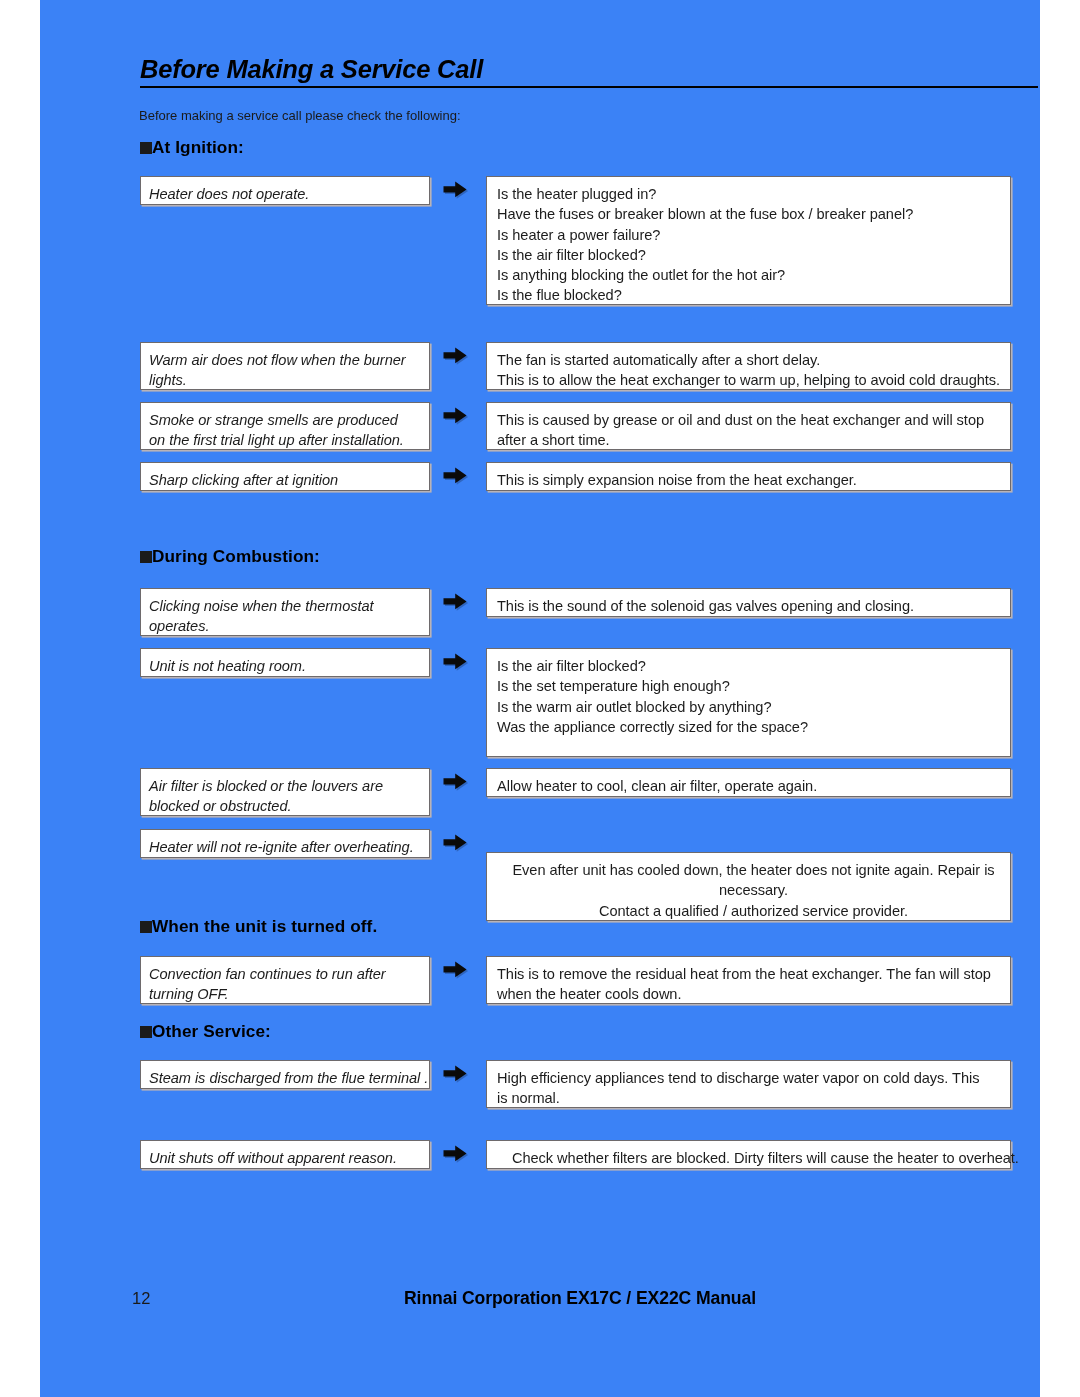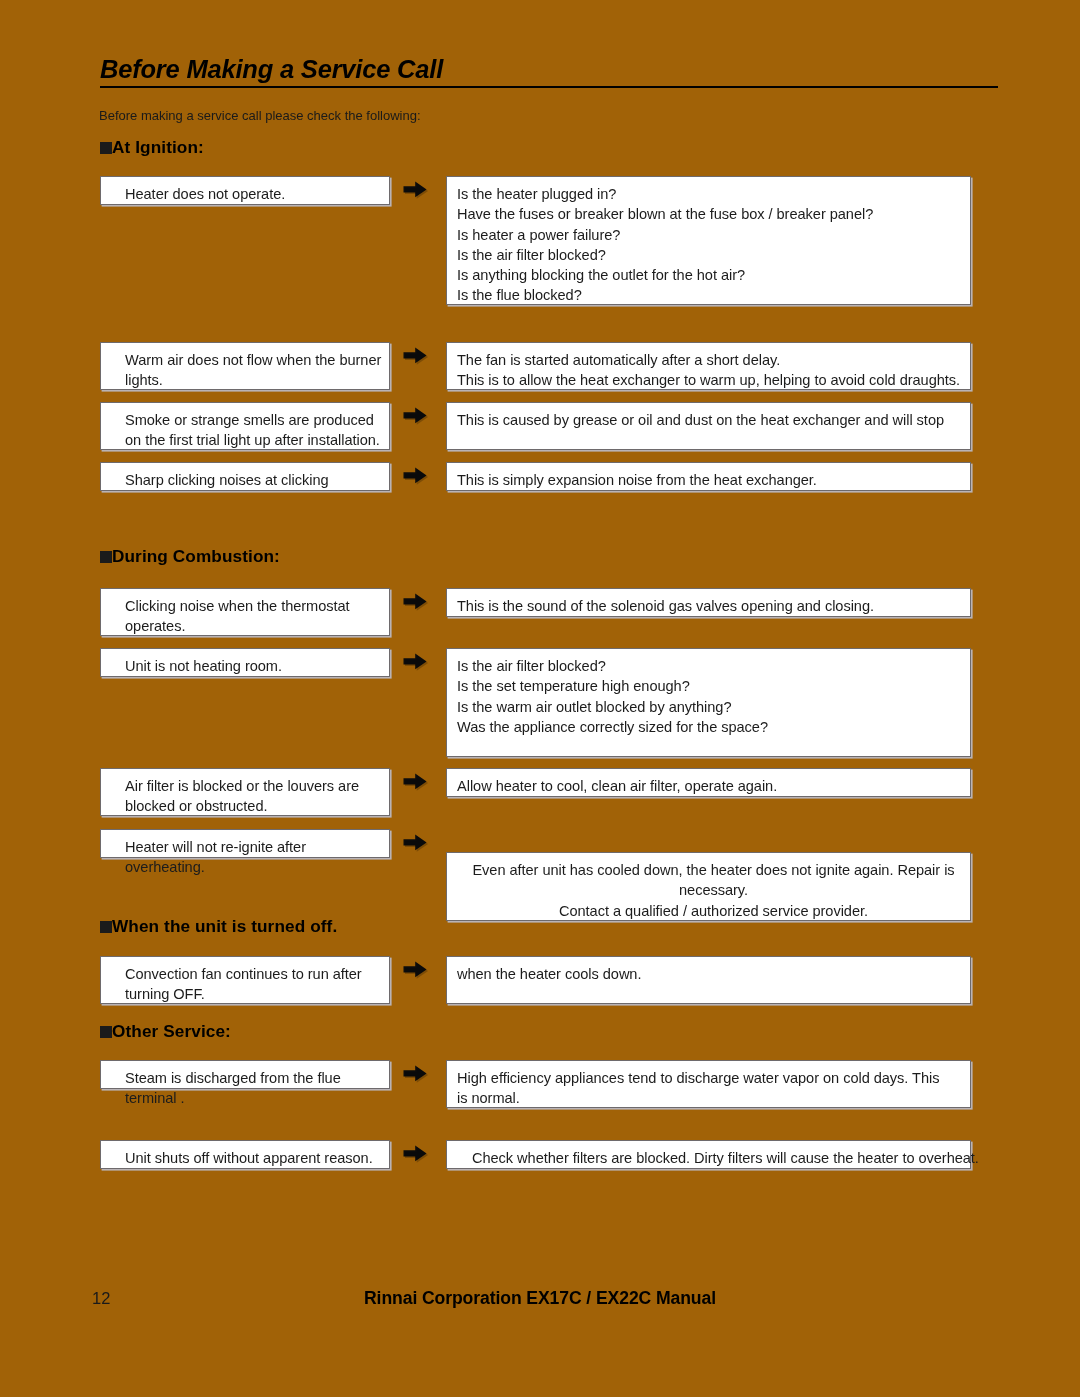--- a/index.html
+++ b/index.html
@@ -8,24 +8,24 @@
     padding: 0;
     background: #ffffff;
   }
   body {
     font-family: "Liberation Sans", "DejaVu Sans", sans-serif;
     color: #000000;
     -webkit-font-smoothing: antialiased;
   }
   .page {
     position: relative;
-    width: 1080px;
+    width: 1000px;
     height: 1397px;
     margin: 0 auto;
-    background: #a16207;
+    background: #3b82f6;
     overflow: hidden;
   }
 
   
   .title-block {
     position: absolute;
     left: 100px;
     top: 55px;
     width: 898px;
   }
@@ -85,21 +85,22 @@
   .qbox, .abox {
     position: absolute;
     box-sizing: border-box;
     background: #ffffff;
     border: 1.1px solid #6e6a6c;
     box-shadow: 1.6px 1.6px 0 0 #b9b3b6;
   }
   .qbox {
     left: 100px;
     width: 290px;
-    padding: 7px 0 7px 24px;
+    padding: 7px 0 7px 8px;
+    font-style: italic;
   }
   .abox {
     left: 446px;
     width: 525px;
     padding: 7px 0 7px 10px;
   }
   .line {
     font-size: 14.6px;
     line-height: 20.3px;
     color: #1c1c1c;
@@ -196,25 +197,26 @@
           <div class="line">on the first trial light up after installation.</div>
         </div>
         <div class="arrow" style="left: 401px; top: 405px;">
           <svg viewBox="0 0 28 22" width="28" height="22" aria-hidden="true">
             <path d="M2.5 7.2 H14.2 V2.6 L25.6 10.4 L14.2 18.2 V13.6 H2.5 Z" fill="#0d0d0d"></path>
             <path d="M4.0 8.7 H15.7 V4.1 L27.1 11.9 L15.7 19.7 V15.1 H4.0 Z" fill="#000" opacity="0.22"></path>
           </svg>
         </div>
         <div class="abox" style="top: 402px; height: 48px;">
           <div class="line">This is caused by grease or oil and dust on the heat exchanger and will stop</div>
+          <div class="line">after a short time.</div>
         </div>
       </div>
       <div class="row" style="top: 0px;">
         <div class="qbox" style="top: 462px; height: 29px;">
-          <div class="line">Sharp clicking noises at clicking</div>
+          <div class="line">Sharp clicking after at ignition</div>
         </div>
         <div class="arrow" style="left: 401px; top: 465px;">
           <svg viewBox="0 0 28 22" width="28" height="22" aria-hidden="true">
             <path d="M2.5 7.2 H14.2 V2.6 L25.6 10.4 L14.2 18.2 V13.6 H2.5 Z" fill="#0d0d0d"></path>
             <path d="M4.0 8.7 H15.7 V4.1 L27.1 11.9 L15.7 19.7 V15.1 H4.0 Z" fill="#000" opacity="0.22"></path>
           </svg>
         </div>
         <div class="abox" style="top: 462px; height: 29px;">
           <div class="line">This is simply expansion noise from the heat exchanger.</div>
         </div>
@@ -295,20 +297,21 @@
           <div class="line">Convection fan continues to run after</div>
           <div class="line">turning OFF.</div>
         </div>
         <div class="arrow" style="left: 401px; top: 959px;">
           <svg viewBox="0 0 28 22" width="28" height="22" aria-hidden="true">
             <path d="M2.5 7.2 H14.2 V2.6 L25.6 10.4 L14.2 18.2 V13.6 H2.5 Z" fill="#0d0d0d"></path>
             <path d="M4.0 8.7 H15.7 V4.1 L27.1 11.9 L15.7 19.7 V15.1 H4.0 Z" fill="#000" opacity="0.22"></path>
           </svg>
         </div>
         <div class="abox" style="top: 956px; height: 48px;">
+          <div class="line">This is to remove the residual heat from the heat exchanger.  The fan will stop</div>
           <div class="line">when the heater cools down.</div>
         </div>
       </div>
       <div class="section-head" style="left: 100px; top: 1021px;">
         <span class="bullet-square"></span>
         <span class="section-label">Other Service:</span>
       </div>
       <div class="row" style="top: 0px;">
         <div class="qbox" style="top: 1060px; height: 29px;">
           <div class="line">Steam is discharged from the flue terminal .</div>

